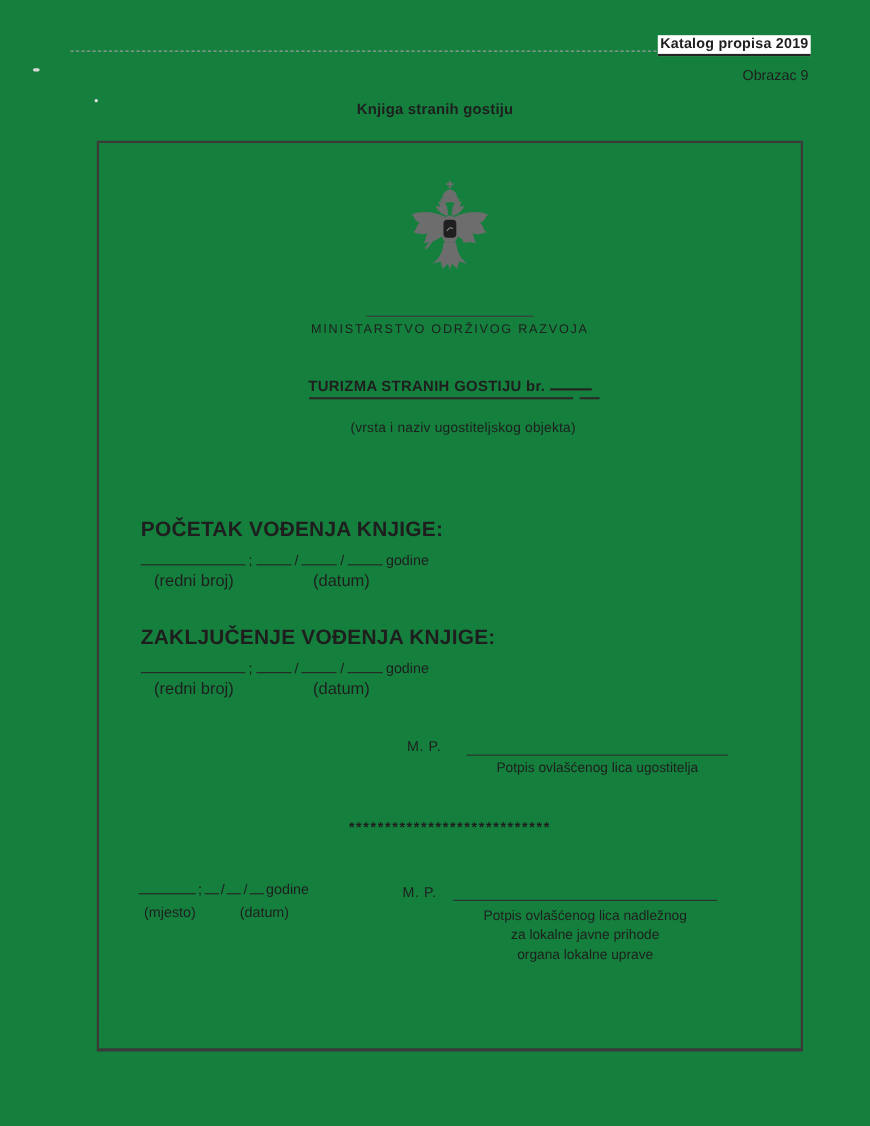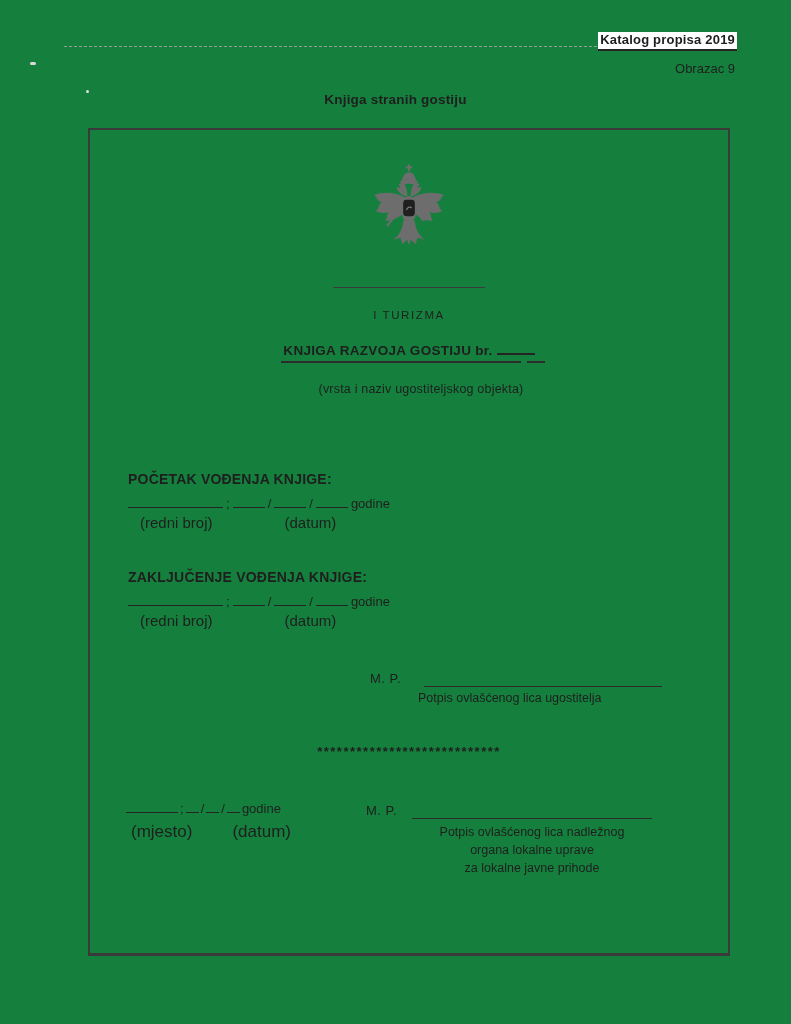--- a/index.html
+++ b/index.html
@@ -39,36 +39,36 @@
   .object-line{position:absolute;top:231px;left:50%;transform:translateX(-50%);margin-left:-8px;width:240px;border-bottom:2px solid #2c2c2c;}
   .object-dash{position:absolute;top:231px;left:50%;margin-left:118px;width:18px;border-bottom:2px solid #2c2c2c;}
   .object-caption{position:absolute;top:252px;left:12px;width:100%;text-align:center;font-size:12.5px;letter-spacing:0.2px;}
 
   .bl{display:inline-block;height:0.85em;border-bottom:1.5px solid #242424;vertical-align:baseline;}
   .w95{width:95px;} .w32{width:32px;} .w38{width:38px;margin-left:4px;border-bottom-width:2px;}
   .w52{width:52px;} .w13{width:13px;}
 
   .section{position:absolute;left:38px;}
   .sec-start{top:341px;} .sec-end{top:439px;}
-  .sec-label{font-size:14px;font-weight:bold;letter-spacing:0.2px;}
+  .sec-label{font-size:19px;font-weight:bold;letter-spacing:0.2px;}
   .fill-row{margin-top:9px;font-size:13px;}
   .fill-row .tok{margin:0 3px;}
   .caption-row{margin-top:3px;font-size:15px;}
   .cap-serial{margin-left:12px;}
   .cap-date{margin-left:72px;}
 
   .mp1-label{position:absolute;left:280px;top:541px;font-size:13px;letter-spacing:0.5px;}
   .mp1-line{position:absolute;left:334px;top:542px;width:238px;border-bottom:1.5px solid #2c2c2c;height:14px;}
-  .mp1-caption{position:absolute;left:328px;top:561px;width:250px;font-size:12.5px;}
+  .mp1-caption{position:absolute;left:328px;top:561px;width:250px;text-align:center;font-size:12.5px;}
 
   .asterisks{position:absolute;top:614px;left:0;width:100%;text-align:center;font-size:13px;font-weight:bold;letter-spacing:1.5px;}
 
   .bottom-fill{position:absolute;left:36px;top:671px;font-size:13px;}
   .bottom-fill .tok{margin:0 2px;}
-  .bottom-captions{position:absolute;left:36px;top:692px;font-size:17px;}
+  .bottom-captions{position:absolute;left:36px;top:692px;font-size:13px;}
   .cap-place{margin-left:5px;}
   .cap-date2{margin-left:40px;}
 
   .mp2-label{position:absolute;left:276px;top:673px;font-size:13px;letter-spacing:0.5px;}
   .mp2-line{position:absolute;left:322px;top:674px;width:240px;border-bottom:1.5px solid #2c2c2c;height:14px;}
   .mp2-caption{position:absolute;left:306px;top:693px;width:272px;text-align:center;font-size:12.5px;line-height:18px;}
 
   
   .speck1{position:absolute;left:30px;top:62px;width:6px;height:3px;background:#d9d9d9;border-radius:2px;}
   .speck2{position:absolute;left:86px;top:90px;width:3px;height:3px;background:#e0e0e0;border-radius:2px;}
@@ -110,24 +110,24 @@
           <rect x="31" y="51" width="2.2" height="17" transform="rotate(38 32 59)"></rect>
           <circle cx="65.5" cy="57" r="3.4"></circle>
           <rect x="64.6" y="51.5" width="1.8" height="4"></rect>
         </g>
         <rect x="43.8" y="38" width="12.4" height="17.5" rx="3.6" fill="#1f1f1f"></rect>
         <path d="M47.2,49 q2.4,-5 5.6,-2.2" stroke="#8a8a8a" fill="none" stroke-width="1.1"></path>
       </svg>
     </div>
 
     <div class="country-rule"></div>
-    <div class="ministry-2">I TURIZMA</div>
+    <div class="ministry-1">MINISTARSTVO ODRŽIVOG RAZVOJA</div>
 
     <div class="book-title">
-      <span>KNJIGA RAZVOJA GOSTIJU br.</span><span class="bl w38"></span>
+      <span>TURIZMA STRANIH GOSTIJU br.</span><span class="bl w38"></span>
     </div>
     <div class="object-line"></div>
     <div class="object-dash"></div>
     <div class="object-caption">(vrsta i naziv ugostiteljskog objekta)</div>
 
     <div class="section sec-start">
       <div class="sec-label">POČETAK VOĐENJA KNJIGE:</div>
       <div class="fill-row">
         <span class="bl w95"></span><span class="tok">;</span><span class="bl w32"></span><span class="tok">/</span><span class="bl w32"></span><span class="tok">/</span><span class="bl w32"></span><span class="tok">godine</span>
       </div>
@@ -156,18 +156,18 @@
       <span class="bl w52"></span><span class="tok">;</span><span class="bl w13"></span><span class="tok">/</span><span class="bl w13"></span><span class="tok">/</span><span class="bl w13"></span><span class="tok">godine</span>
     </div>
     <div class="bottom-captions">
       <span class="cap-place">(mjesto)</span><span class="cap-date2">(datum)</span>
     </div>
 
     <div class="mp2-label">M. P.</div>
     <div class="mp2-line"></div>
     <div class="mp2-caption">
       <div>Potpis ovlašćenog lica nadležnog</div>
+      <div>za lokalne javne prihode</div>
       <div>organa lokalne uprave</div>
-      <div>za lokalne javne prihode</div>
     </div>
 
   </div>
 </div>
 
 </body></html>

